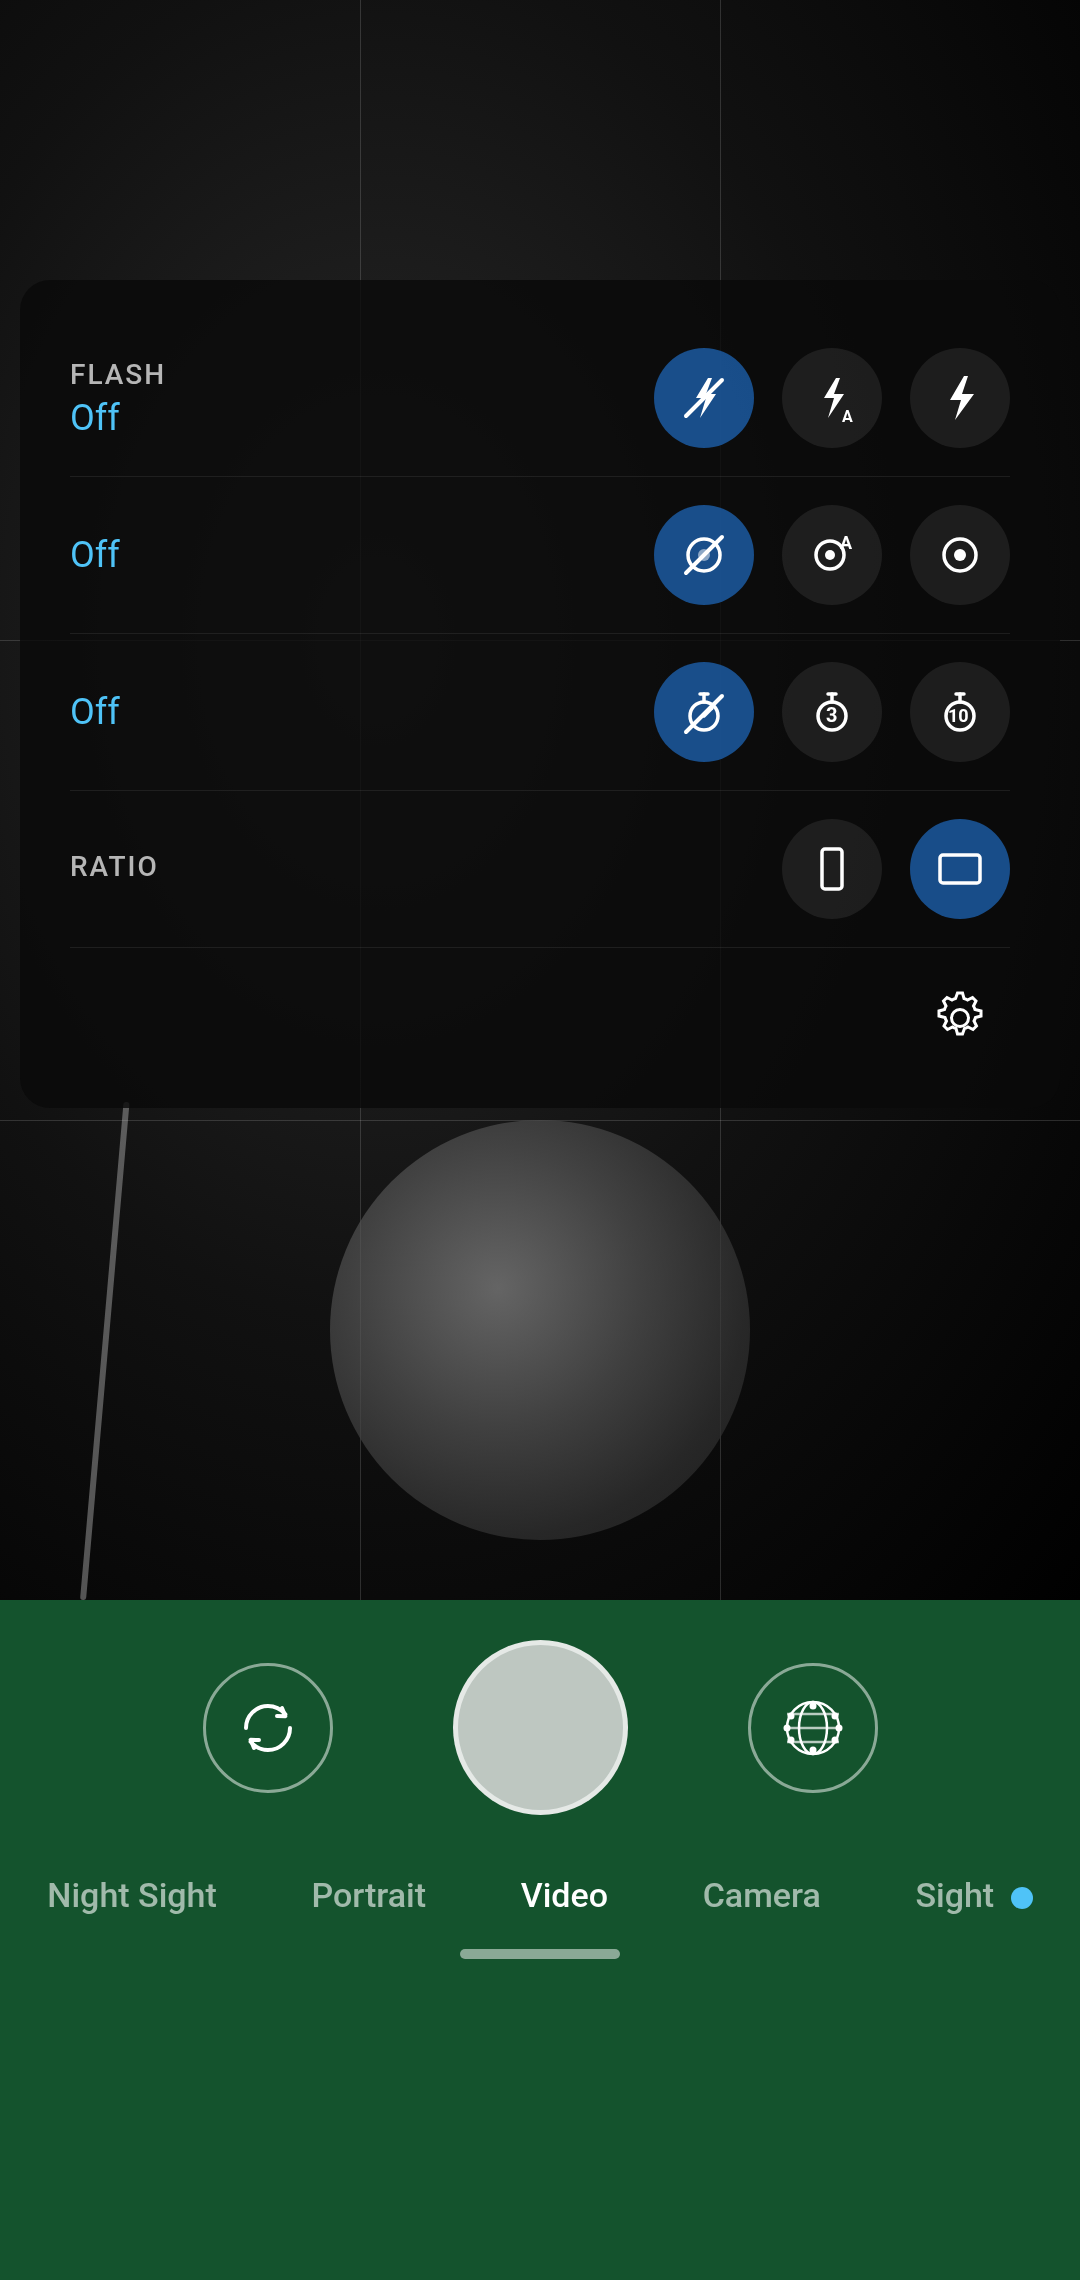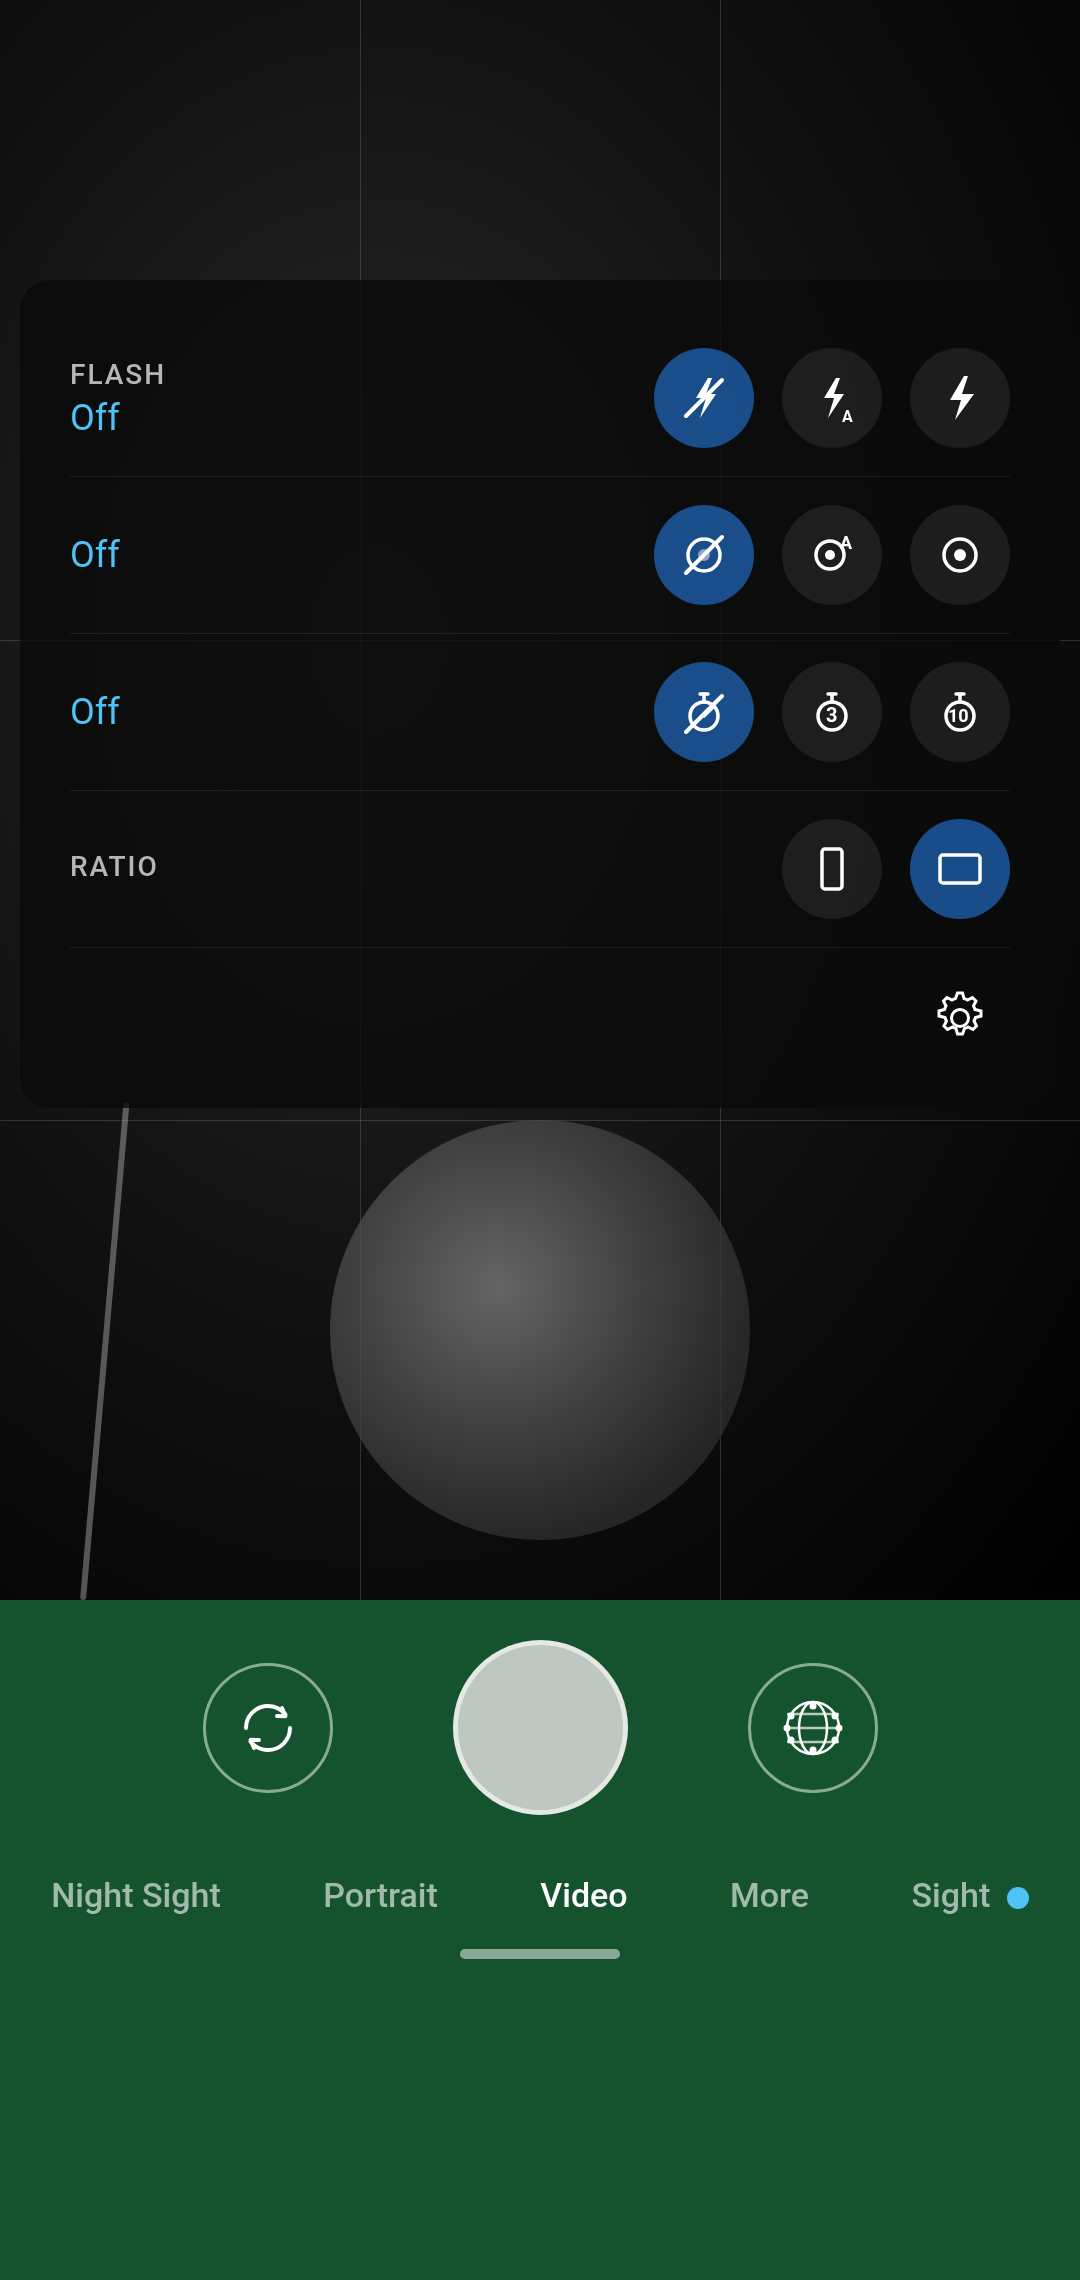--- a/index.html
+++ b/index.html
@@ -452,21 +452,21 @@
     <div class="mode-tab">
       <span>Night Sight</span>
     </div>
     <div class="mode-tab">
       <span>Portrait</span>
     </div>
     <div class="mode-tab active">
       <span>Video</span>
     </div>
     <div class="mode-tab">
-      <span>More</span>
+      <span>Camera</span>
     </div>
     <div class="mode-tab">
       <span>Sight</span>
       <span class="nightsight-dot"></span>
     </div>
   </div>
 
   <div class="bottom-indicator"></div>
 
 </div>

